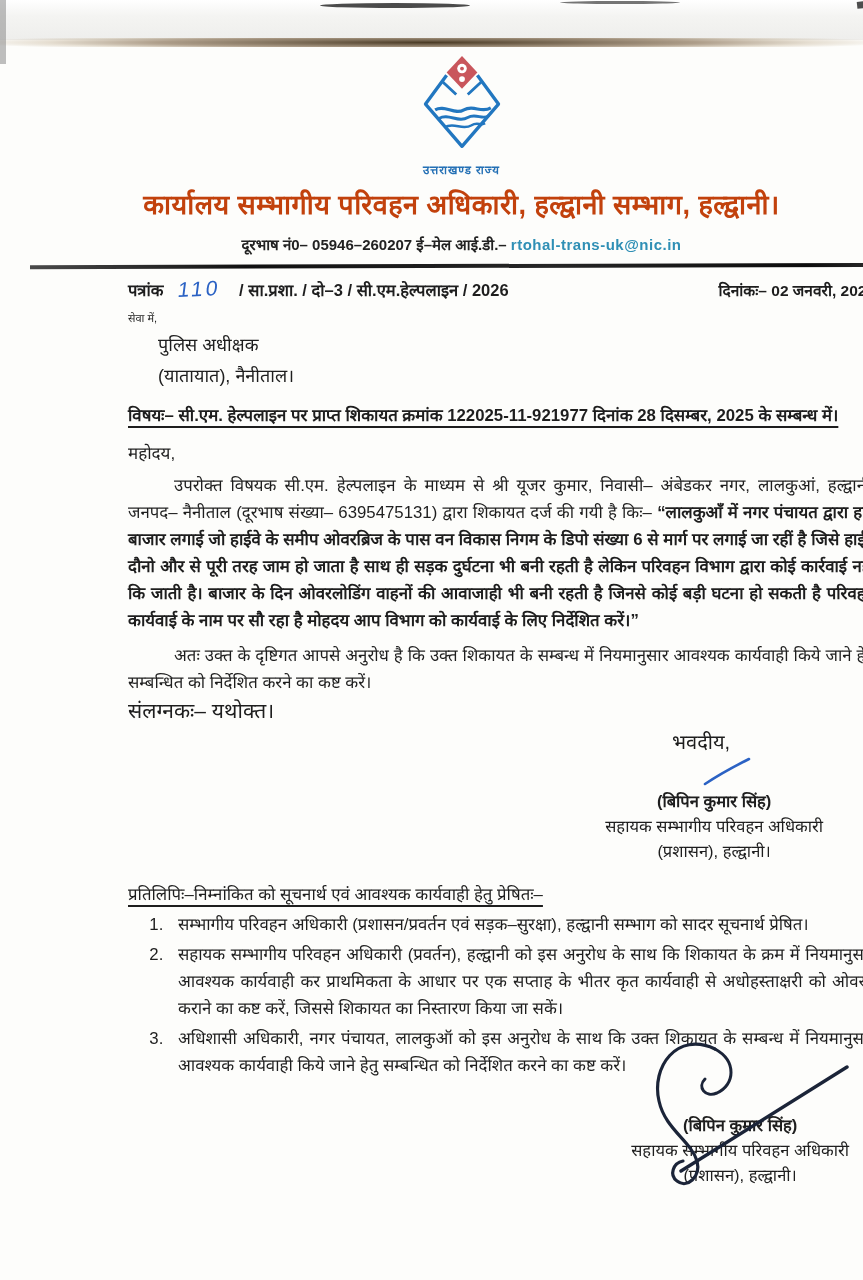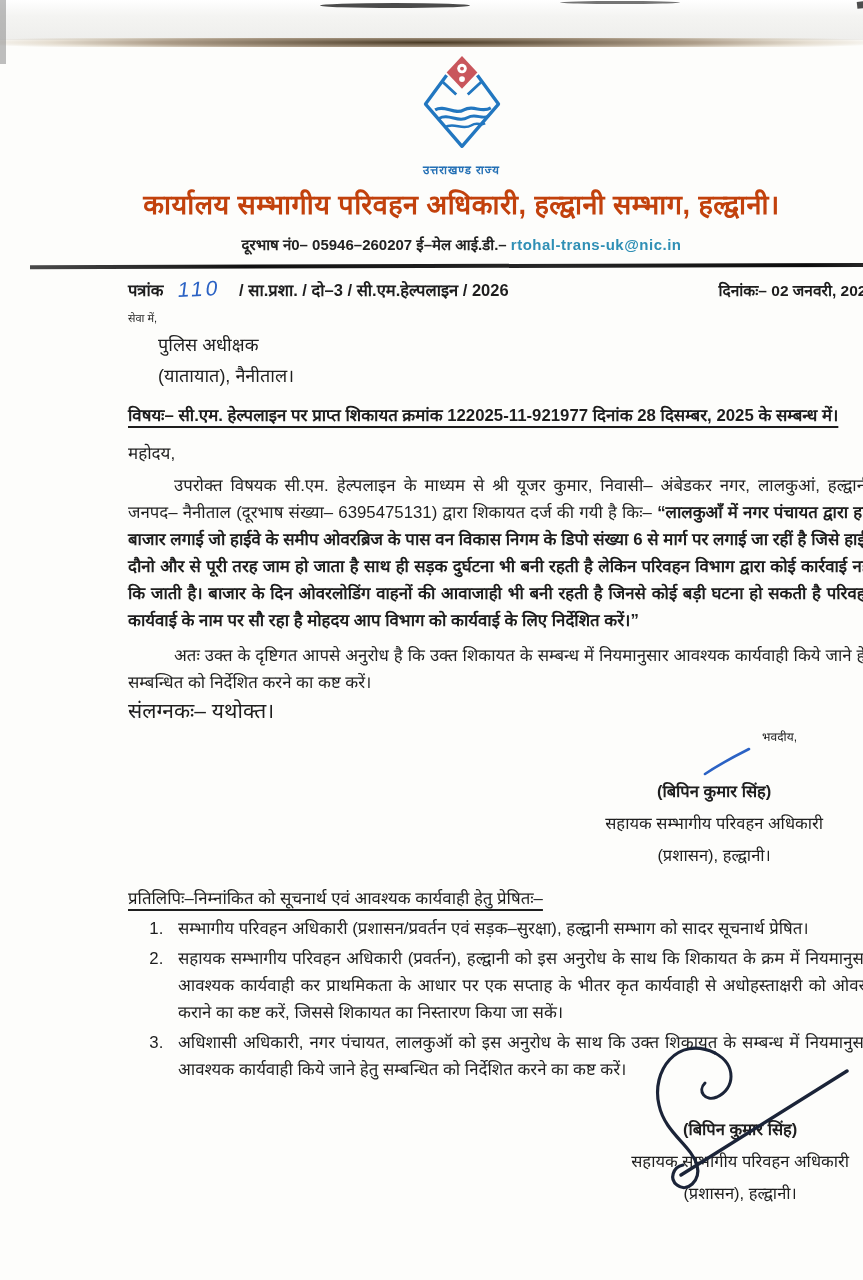--- a/index.html
+++ b/index.html
@@ -48,24 +48,24 @@
   .subject-line{margin-top:16px;font-size:16.8px;font-weight:bold;
     text-decoration:underline;text-underline-offset:5px;text-decoration-thickness:1.5px;}
   .greeting{margin-top:15px;font-size:17px;}
 
   .para{margin-top:8px;font-size:16.8px;line-height:27px;text-align:justify;text-indent:46px;}
   .quote-bold{font-weight:bold;}
   .enclosure{font-size:21px;font-weight:normal;}
 
   
   .sig-block{width:fit-content;margin:4px 52px 0 auto;text-align:center;font-size:16.5px;}
-  .sig-closing{text-align:right;margin-right:26px;font-size:12px;}
+  .sig-closing{text-align:center;margin-right:26px;font-size:20px;}
   .sig-slash{display:block;margin:2px auto 2px 96px;}
   .sig-name{font-weight:bold;margin-top:2px;}
-  .sig-desig{margin-top:9px;}
+  .sig-desig{margin-top:2px;}
 
   
   .copy-heading{margin-top:20px;font-size:16.8px;font-weight:normal;
     text-decoration:underline;text-underline-offset:5px;text-decoration-thickness:1.5px;}
   ol.copy-list{margin:6px 0 0 0;padding-left:40px;font-size:16.8px;line-height:27px;}
   ol.copy-list li{padding-left:10px;margin-bottom:3px;text-align:justify;}
 
   
   .sig-block2{position:relative;width:fit-content;margin:34px 26px 0 auto;text-align:center;font-size:16.5px;}
   .sig-flourish{position:absolute;top:-76px;left:-16px;z-index:3;pointer-events:none;}

